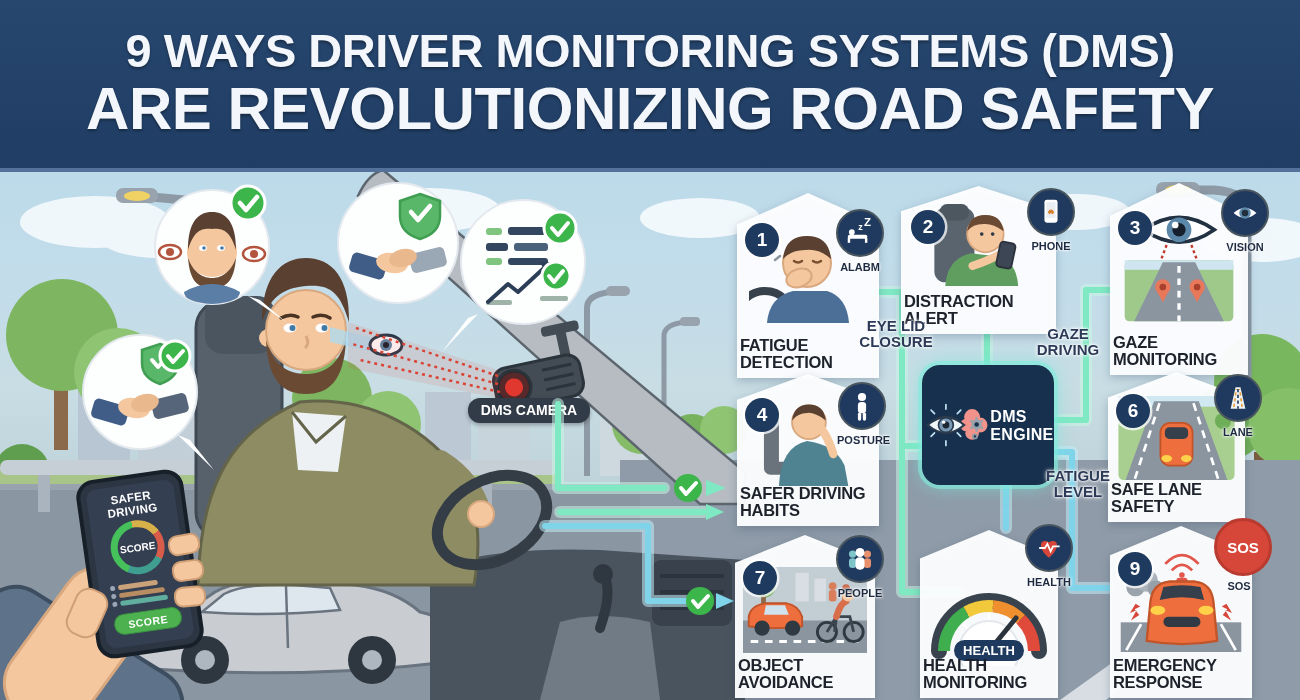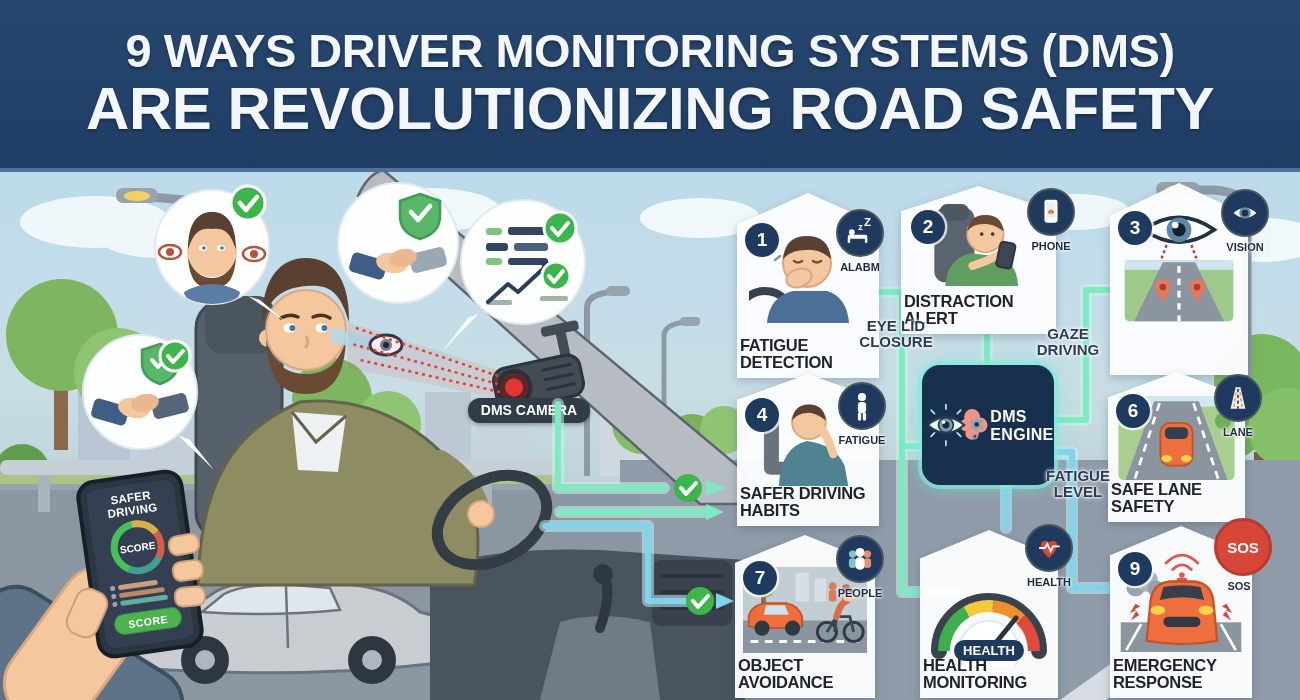--- a/index.html
+++ b/index.html
@@ -473,20 +473,21 @@
     <div class="chip" style="right:-22px;top:6px">
       <span class="cc">
         <svg width="36" height="36" viewBox="0 0 44 44">
             <path d="M8,22 Q22,10 36,22 Q22,34 8,22 Z" fill="#fff"></path>
         <circle cx="22" cy="22" r="7" fill="#5b87a8"></circle>
             <circle cx="22" cy="22" r="4" fill="#22303e"></circle>
           </svg>
       </span>
       <span class="cl">VISION</span>
     </div>
+    <div class="t-title">GAZE MONITORING</div>
   </div>
 
   <div class="tile" style="left:737px;top:374px;width:142px;height:152px">
     <div class="tilewrap">
         <div class="pent"></div>
       </div>
     <span class="badge" style="left:8px;top:24px">4</span>
     <svg class="art" style="left:10px;top:22px" width="122" height="90" viewBox="0 0 130 96">
       <rect x="18" y="10" width="16" height="72" rx="8" fill="#6a737c"></rect>
       <rect x="18" y="70" width="72" height="14" rx="7" fill="#6a737c"></rect>
@@ -498,21 +499,21 @@
     </svg>
     <div class="chip" style="right:-8px;top:8px">
       <span class="cc">
         <svg width="36" height="36" viewBox="0 0 44 44">
             <circle cx="22" cy="11" r="5" fill="#fff"></circle>
         <rect x="17" y="17" width="10" height="14" rx="4" fill="#fff"></rect>
         <rect x="17" y="30" width="4" height="10" rx="2" fill="#fff"></rect>
             <rect x="23" y="30" width="4" height="10" rx="2" fill="#fff"></rect>
           </svg>
       </span>
-      <span class="cl">FATIGUE</span>
+      <span class="cl">POSTURE</span>
     </div>
     <div class="t-title">SAFER DRIVING HABITS</div>
   </div>
 
   <div class="engine">
     <svg width="112" height="78" viewBox="0 0 120 84">
       <g stroke="#bfe3f2" stroke-width="3" stroke-linecap="round">
         <line x1="42" y1="6" x2="42" y2="14"></line>
           <line x1="16" y1="16" x2="22" y2="22"></line>
           <line x1="68" y1="16" x2="62" y2="22"></line>

